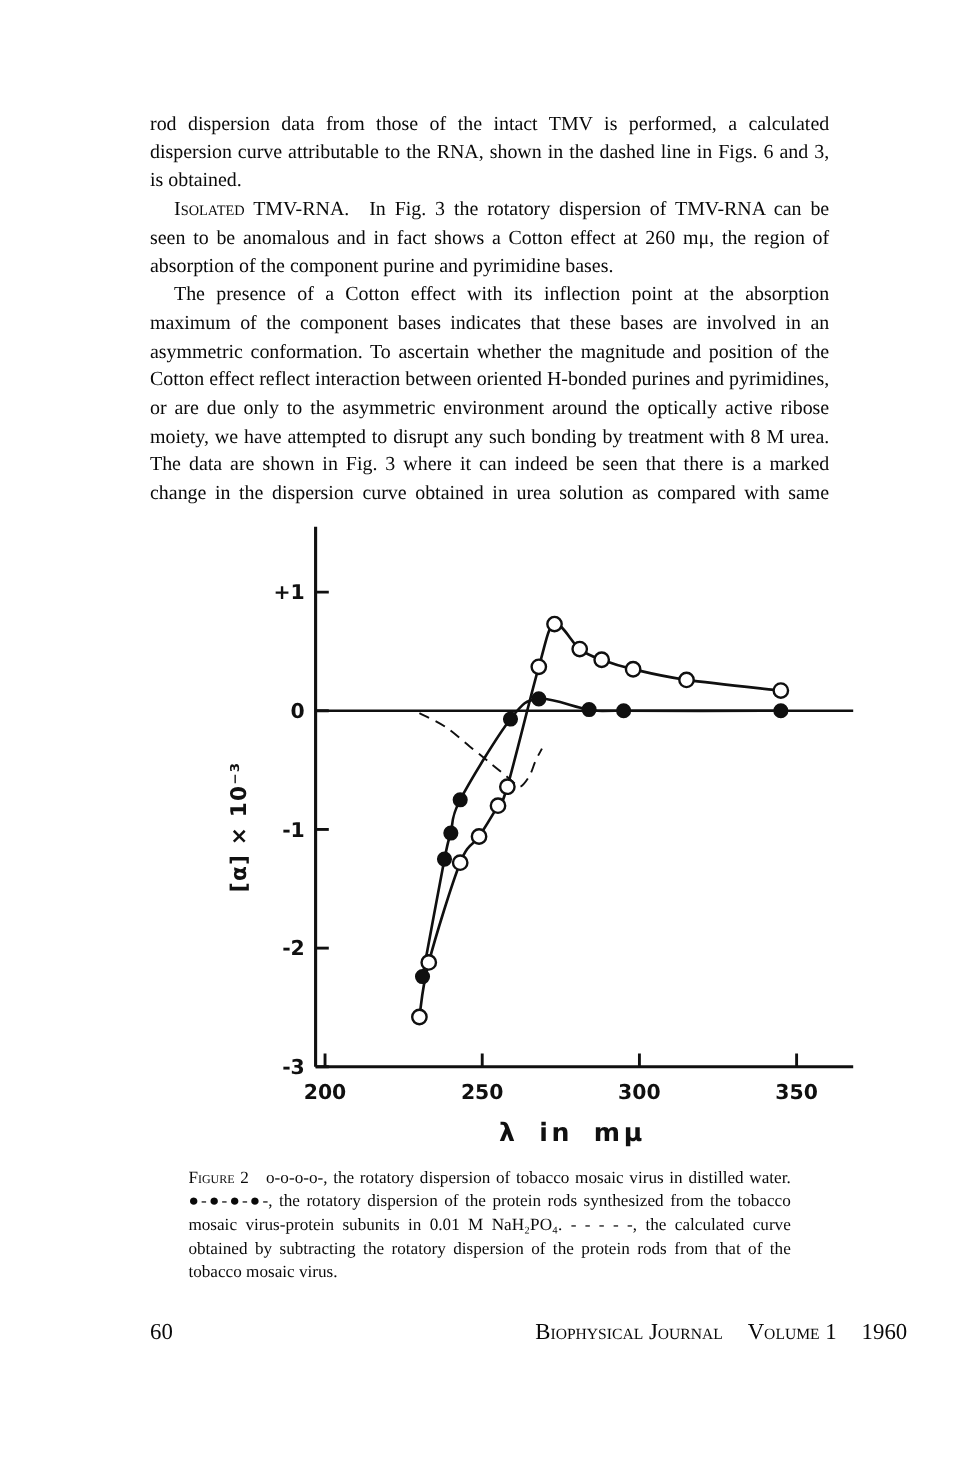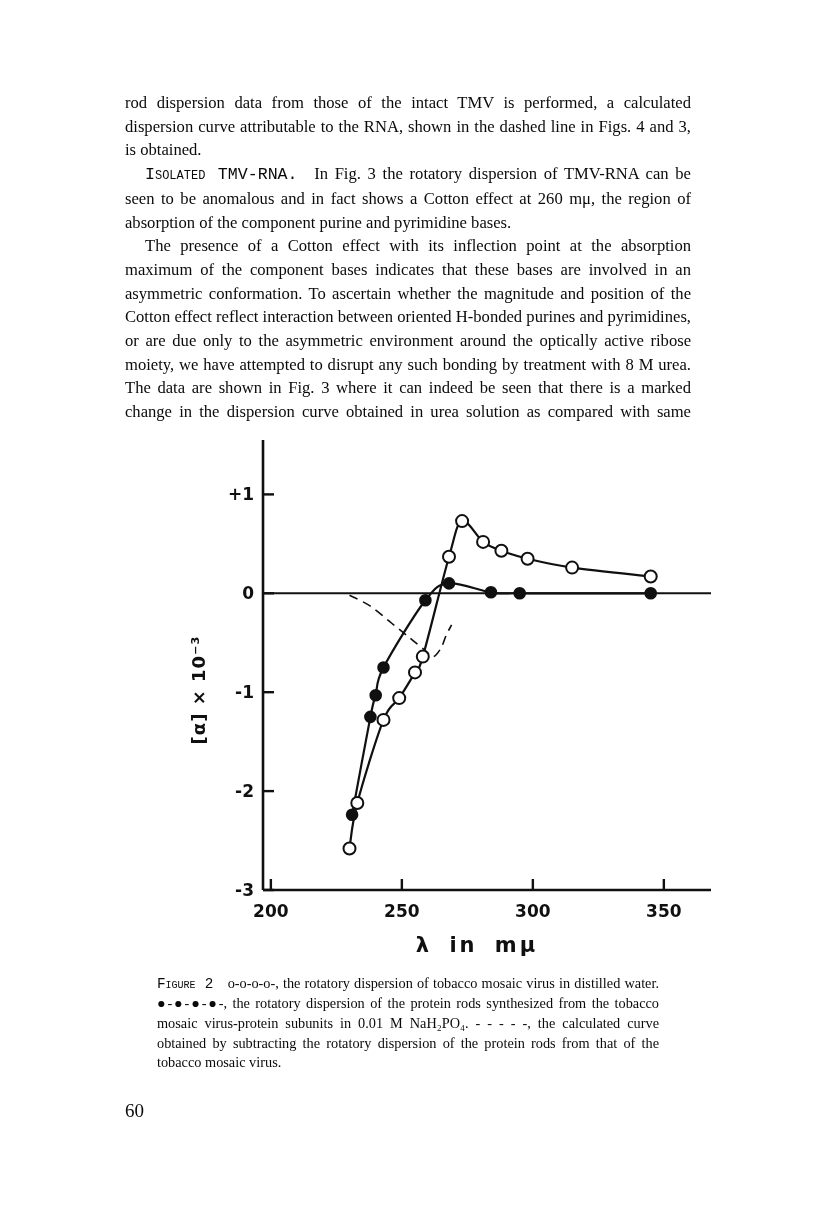--- a/index.html
+++ b/index.html
@@ -17,21 +17,21 @@
     width:566px;
   }
   .content p{
     margin:0;
     font-size:16.6px;
     line-height:23.7px;
     text-align:justify;
   }
   .content p.indent{text-indent:20px;}
   .content p.justify-last{text-align-last:justify;}
-  .sc{font-variant:small-caps;font-family:Liberation Mono, monospace;}
+  .sc{font-variant:small-caps;}
   .figure{
     margin:8px 0 0 60px;
     width:540px;height:532px;
   }
   .figure svg{display:block;}
   #figure-svg text{
     font-family:"DejaVu Sans","Liberation Sans",sans-serif;
     font-weight:bold;fill:#101010;
   }
   #figure-svg .tick{font-size:17px;}
@@ -55,21 +55,21 @@
   }
   .footer .right span{margin-left:16px;}
   .footer .right span:first-child{margin-left:0;}
 </style>
 </head>
 <body>
 
 <div class="page">
 
   <div class="content">
-    <p>rod dispersion data from those of the intact TMV is performed, a calculated dispersion curve attributable to the RNA, shown in the dashed line in Figs. 4 and 3, is obtained.</p>
+    <p>rod dispersion data from those of the intact TMV is performed, a calculated dispersion curve attributable to the RNA, shown in the dashed line in Figs. 6 and 3, is obtained.</p>
     <p class="indent"><span class="sc">Isolated TMV-RNA.</span><span> In Fig. 3 the rotatory dispersion of TMV-RNA can be seen to be anomalous and in fact shows a Cotton effect at 260 mμ, the region of absorption of the component purine and pyrimidine bases.</span></p>
     <p class="indent justify-last">The presence of a Cotton effect with its inflection point at the absorption maximum of the component bases indicates that these bases are involved in an asymmetric conformation. To ascertain whether the magnitude and position of the Cotton effect reflect interaction between oriented H-bonded purines and pyrimidines, or are due only to the asymmetric environment around the optically active ribose moiety, we have attempted to disrupt any such bonding by treatment with 8 M urea. The data are shown in Fig. 3 where it can indeed be seen that there is a marked change in the dispersion curve obtained in urea solution as compared with same</p>
 
     <div class="figure">
       <svg id="figure-svg" width="540" height="532" viewBox="0 0 540 532" xmlns="http://www.w3.org/2000/svg">
           <line x1="78" y1="8" x2="78" y2="458" stroke="#101010" stroke-width="2.6"></line>
           <line x1="78" y1="458" x2="526" y2="458" stroke="#101010" stroke-width="2.6"></line>
           <line x1="78" y1="161.2967032967033" x2="526" y2="161.2967032967033" stroke="#101010" stroke-width="2"></line>
           <line x1="78" y1="62.3956043956044" x2="89" y2="62.3956043956044" stroke="#101010" stroke-width="2.4"></line>
           <text x="69" y="68.39560439560441" text-anchor="end" class="tick">+1</text>
@@ -117,15 +117,20 @@
           <circle cx="334.7" cy="161.3" r="5.3" fill="#101010" stroke="#101010" stroke-width="2"></circle>
           <circle cx="465.7" cy="161.3" r="5.3" fill="#101010" stroke="#101010" stroke-width="2"></circle>
         </svg>
     </div>
 
     <div class="caption"><span class="sc">Figure 2</span><span> o-o-o-o-, the rotatory dispersion of tobacco mosaic virus in distilled water. ●-●-●-●-, the rotatory dispersion of the protein rods synthesized from the tobacco mosaic virus-protein subunits in 0.01 M NaH₂PO₄. - - - - -, the calculated curve obtained by subtracting the rotatory dispersion of the protein rods from that of the tobacco mosaic virus.</span></div>
   </div>
 
   <div class="footer">
     <span>60</span>
+    <span class="right sc">
+      <span>Biophysical Journal</span>
+      <span>Volume 1</span>
+      <span>1960</span>
+    </span>
   </div>
 
 </div>
 
 </body></html>

